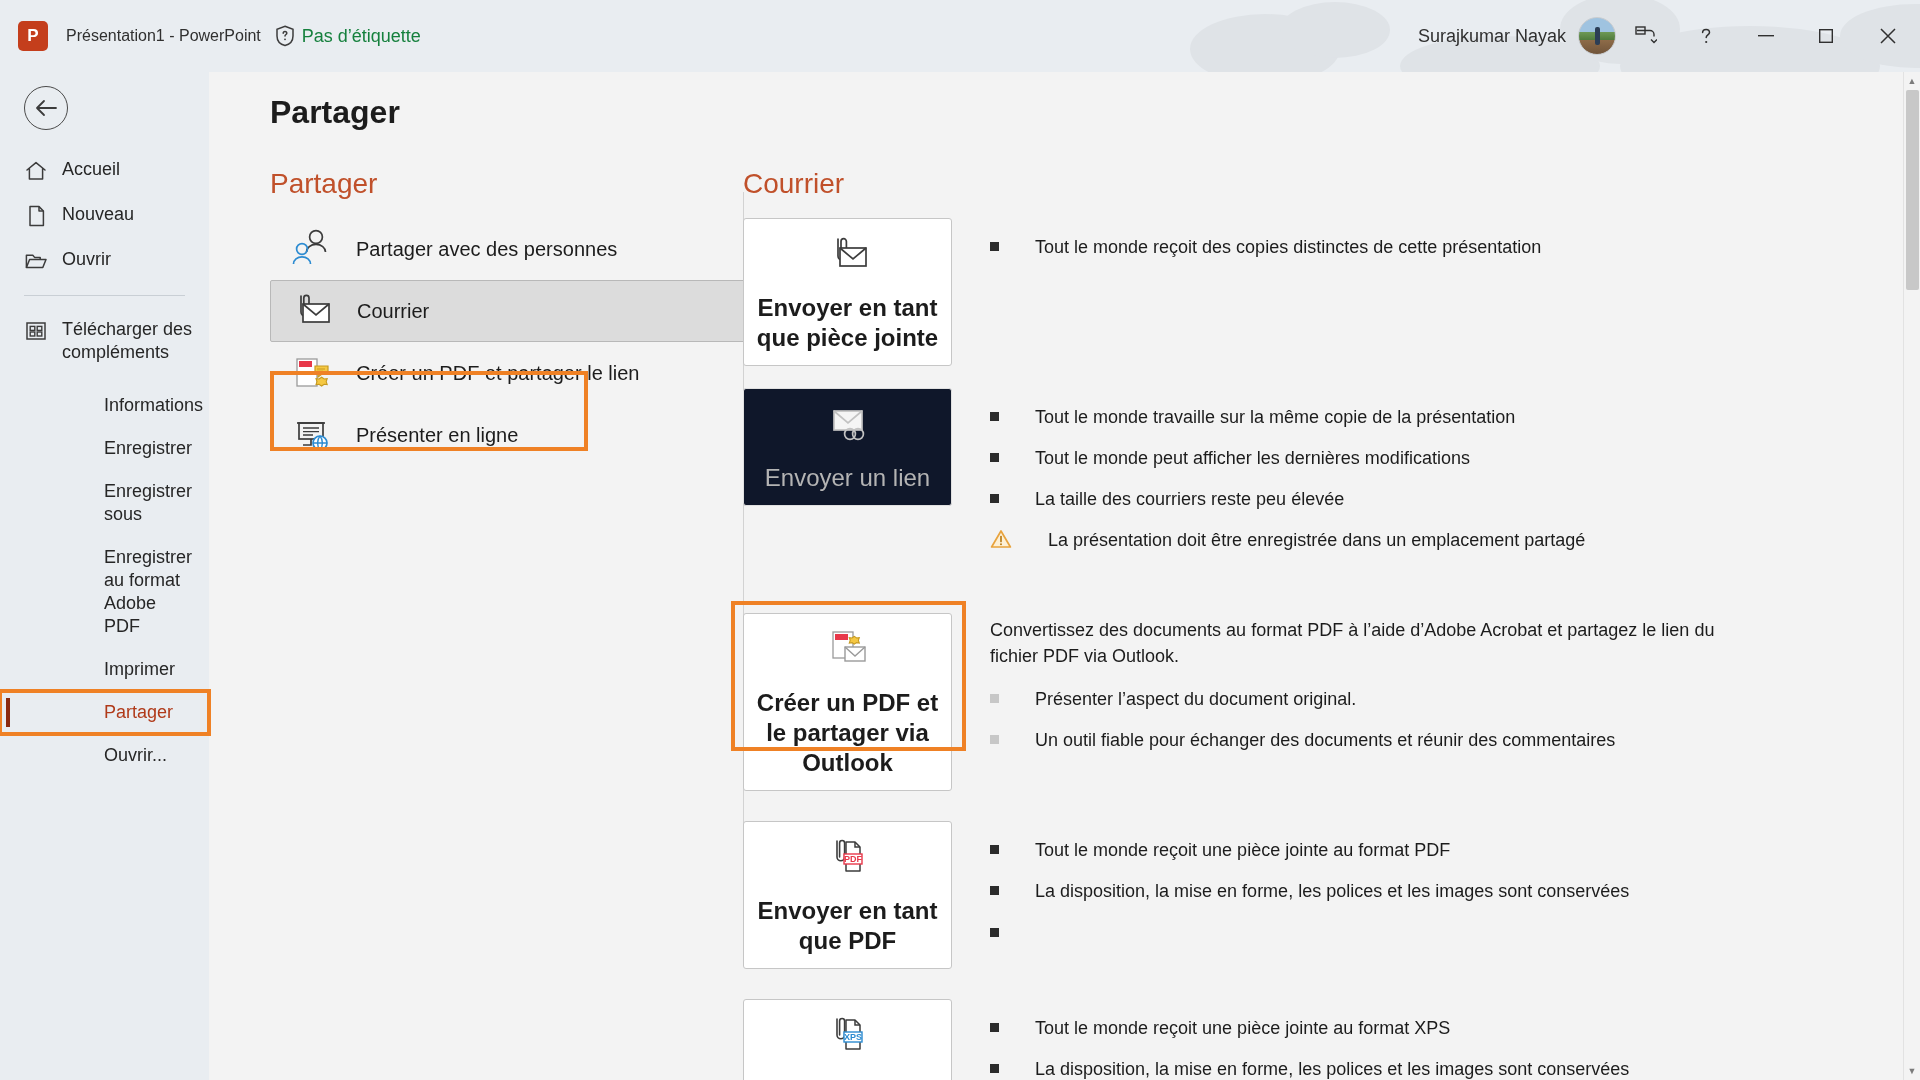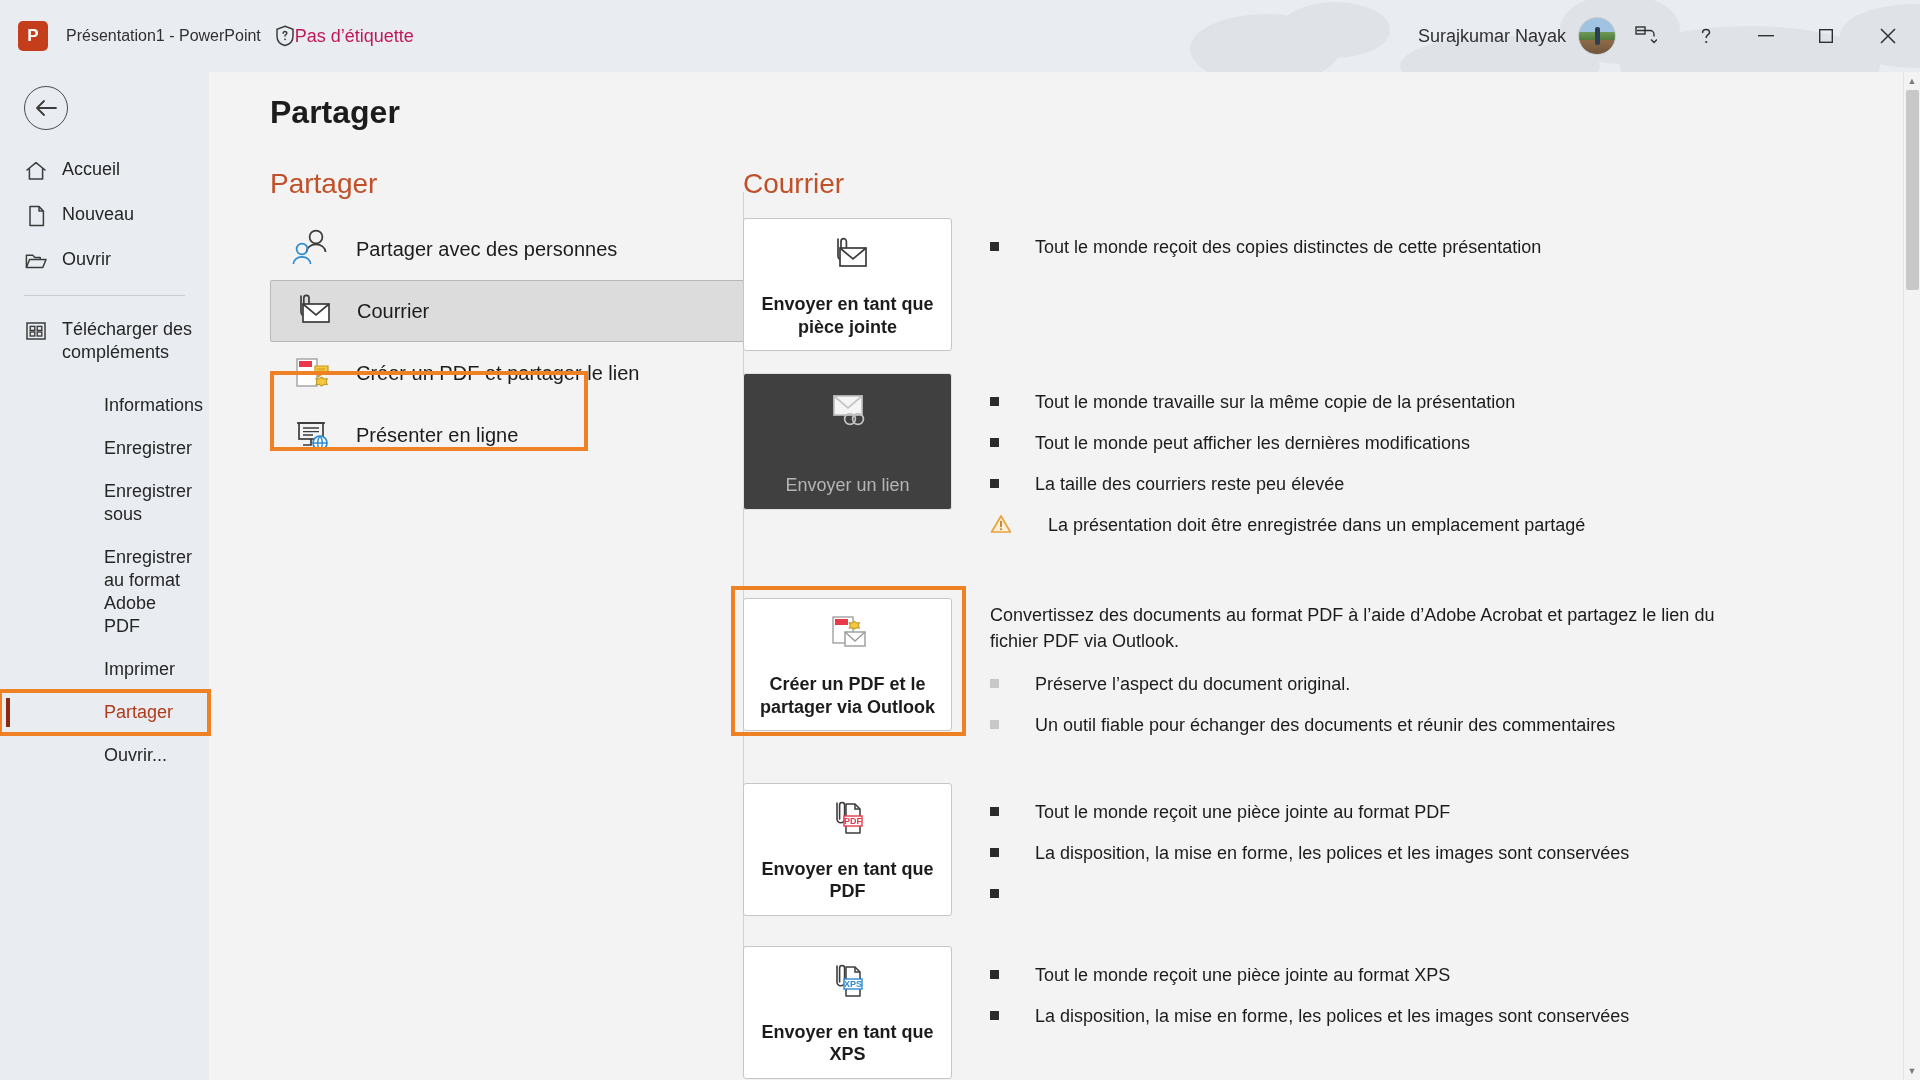--- a/index.html
+++ b/index.html
@@ -37,22 +37,22 @@
     border-radius: 5px; background: #c43e1c;
     color: #fff; font-size: 17px; font-weight: bold;
     display: flex; align-items: center; justify-content: center;
     position: relative; z-index: 2;
   }
   .title-text {
     margin-left: 18px; font-size: 16px; color: #303030;
     position: relative; z-index: 2; white-space: nowrap;
   }
   .label-chip {
-    margin-left: 14px; display: flex; align-items: center; 
-    font-size: 18px; color: #be185d; position: relative; z-index: 2;
+    margin-left: 14px; display: flex; align-items: center; gap: 7px;
+    font-size: 18px; color: #15803d; position: relative; z-index: 2;
   }
   .shield-ic { width: 20px; height: 22px; display:block; }
 
   .tb-right {
     margin-left: auto; display: flex; align-items: center;
     height: 92px; position: relative; z-index: 2;
   }
   .user-name { font-size: 18px; color: #303030; white-space: nowrap; }
   .avatar {
     width: 38px; height: 38px; border-radius: 50%; margin-left: 12px;
@@ -138,24 +138,24 @@
   .hl-courrier { top: 203px; left: 0px; width: 318px; height: 80px; }
 
   
   .opt-row { display: flex; align-items: flex-start; gap: 38px; margin-bottom: 10px; position: relative; }
   .tile {
     width: 209px; min-height: 118px; flex: 0 0 209px;
     background: #ffffff; border: 1px solid #c6c6c6; border-radius: 3px;
     display: flex; flex-direction: column; align-items: center; justify-content: center;
     padding: 14px 10px 12px;
   }
-  .tile.disabled { background: #404040; border-color: #e0e0e0; gap: 26px; }
+  .tile.disabled { background: #0f172a; border-color: #e0e0e0; }
   .tile .tile-ic { margin-bottom: 12px; }
   .tile .tile-label {
-    font-size: 18px; font-weight: bold; color: #1c1c1c; text-align: center; line-height: 1.25;
+    font-size: 24px; font-weight: bold; color: #1c1c1c; text-align: center; line-height: 1.25;
   }
   .tile.disabled .tile-label { color: #b4b4b4; font-weight: normal; }
 
   .bullets { padding-top: 16px; flex: 1; }
   .bullet {
     display: flex; align-items: flex-start; gap: 36px;
     font-size: 18px; color: #1c1c1c; line-height: 1.45; margin-bottom: 15px;
   }
   .bmark {
     width: 9px; height: 9px; background: #2b2b2b; flex: 0 0 9px; margin-top: 8px;
@@ -459,21 +459,21 @@
               <rect x="24" y="19" width="20" height="14" fill="#fff" stroke="#9a9a9a" stroke-width="1.4"></rect>
               <path d="M24 19 L34 28 L44 19" fill="none" stroke="#9a9a9a" stroke-width="1.4"></path>
             </svg>
           </span>
           <span class="tile-label">Créer un PDF et le partager via Outlook</span>
         </div>
         <div class="bullets" style="padding-top:4px">
           <div class="desc-text">Convertissez des documents au format PDF à l’aide d’Adobe Acrobat et partagez le lien du fichier PDF via Outlook.</div>
           <div class="bullet">
             <span class="bmark light"></span>
-            <span>Préserve l’aspect du document original.</span>
+            <span>Présenter l’aspect du document original.</span>
           </div>
           <div class="bullet">
             <span class="bmark light"></span>
             <span>Un outil fiable pour échanger des documents et réunir des commentaires</span>
           </div>
         </div>
       </div>
 
       <div class="opt-row" style="margin-top:30px">
         <div class="tile">

